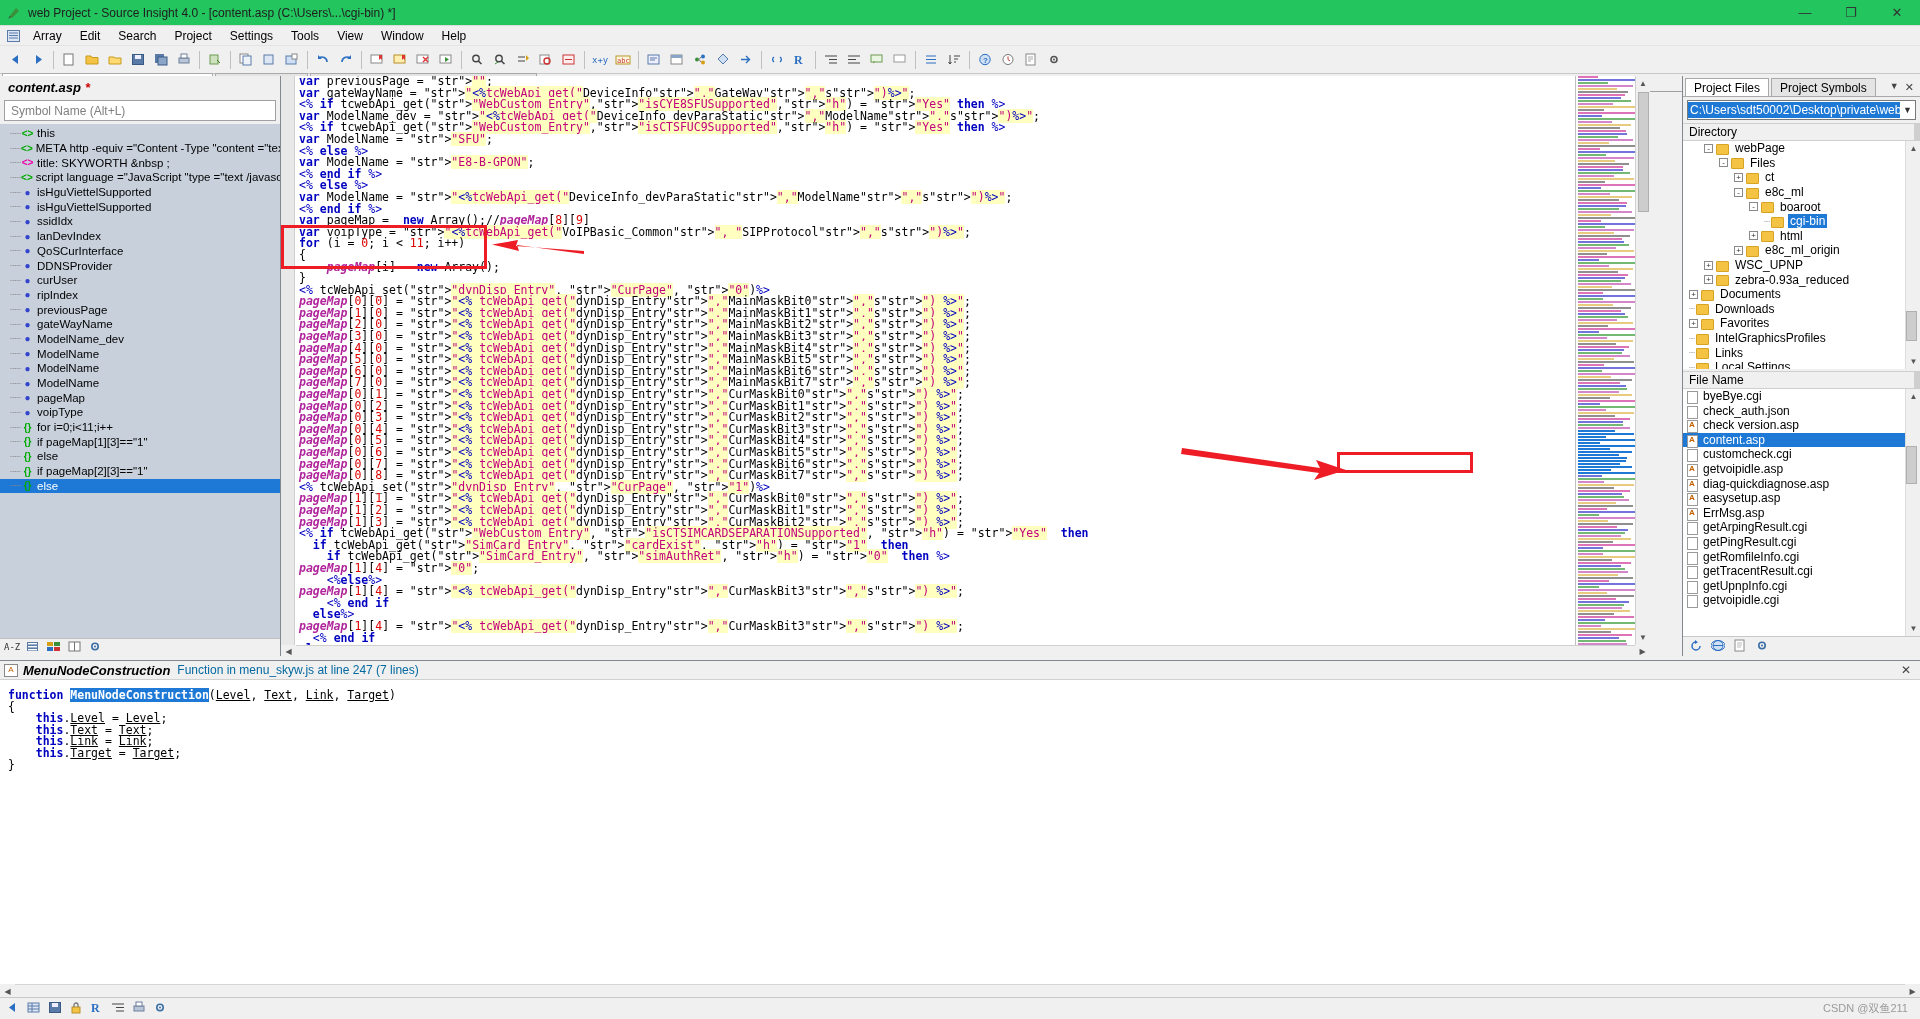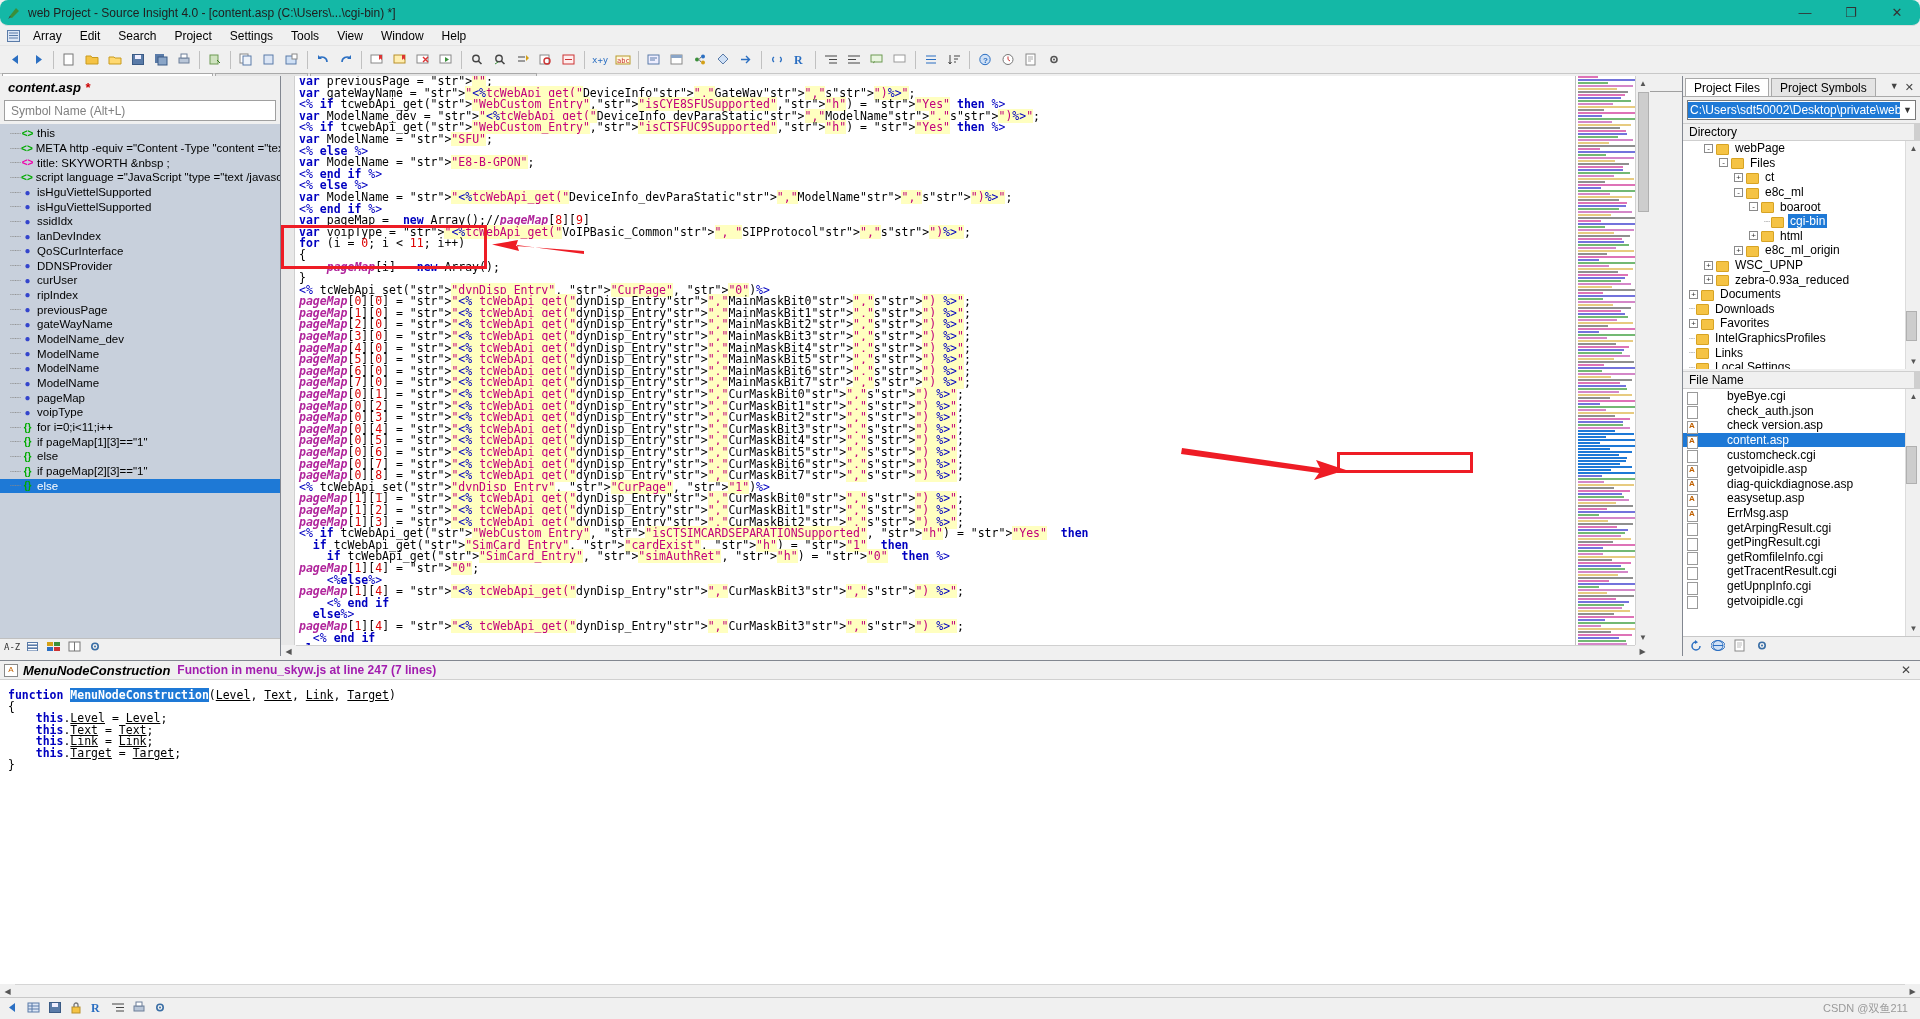--- a/index.html
+++ b/index.html
@@ -7,23 +7,23 @@
   body {
     width:1920px; height:1019px;
     font-family:"Liberation Sans", sans-serif;
     font-size:12px;
     background:#f0f0f0;
     overflow:hidden;
     position:relative;
   }
   
   #titlebar {
-    height:26px; background:#14b8a6; border-bottom:1px solid #dcdcdc;
+    height:26px; background:#22c55e; border-bottom:1px solid #dcdcdc;
     display:flex; align-items:center; padding-left:6px;
-    font-size:12px; color:#202020;border-radius:8px;
+    font-size:12px; color:#202020;
   }
   #app-icon {
     width:16px;height:16px;margin-right:6px;
     display:flex;align-items:center;justify-content:center;
   }
   #title-text { flex:1; }
   .wbtns { display:flex; height:26px; }
   .wbtn { width:46px; height:26px; display:flex; align-items:center; justify-content:center;
           font-size:13px; color:#333; }
 
@@ -142,21 +142,21 @@
   .drow.sel .dlabel { background:#1e79d6; color:#fff; }
   .exp { width:9px;height:9px;border:1px solid #8a8a8a;background:#fff;
          font-size:8px;line-height:7px;text-align:center;color:#333;
          display:inline-block; margin-right:3px; }
   .folder { width:13px;height:11px;background:#f5c344;border:1px solid #d7a323;
             border-radius:1px; display:inline-block; margin-right:4px;
             position:relative; top:1px; }
   .dlabel { padding:0 2px; }
   .dots { color:#999; letter-spacing:-1px; font-size:10px; margin-right:2px; }
   #filelist { flex:1; background:#fff; overflow:hidden; position:relative; font-size:12px; }
-  .frow { height:14.6px; display:flex; align-items:center; padding-left:4px; white-space:nowrap;gap:24px; }
+  .frow { height:14.6px; display:flex; padding-left:4px; white-space:nowrap; }
   .frow.sel { background:#1e79d6; color:#fff; }
   .ficon { width:11px;height:13px;background:#fff;border:1px solid #9a9a9a;
            display:inline-block; margin-right:5px; position:relative; top:2px; }
   .ficon.asp::after { content:"A"; position:absolute; left:1px; top:-1px;
            font-size:8px; color:#c06000; font-weight:bold; }
   #rp-bottom { height:20px; background:#f0f0f0; display:flex; align-items:center;
                gap:8px; padding-left:6px; border-top:1px solid #c8c8c8; font-size:11px; }
   .rsb { width:15px; background:#f0f0f0; position:absolute; right:0; top:0; bottom:0;
          border-left:1px solid #dcdcdc; }
 
@@ -164,21 +164,21 @@
   #bottompanel {
     position:absolute; left:0; top:660px; width:1920px; height:359px;
     background:#fff; display:flex; flex-direction:column;
     border-top:1px solid #828790;
   }
   #bp-header { height:19px; background:#f0f0f0; display:flex; align-items:center;
                padding-left:4px; font-size:12px; border-bottom:1px solid #d0d0d0; }
   #bp-header .bicon { width:14px;height:13px;border:1px solid #888;background:#fff;
                       margin-right:5px; font-size:8px; text-align:center; color:#c06000; }
   #bp-header .fname { font-weight:bold; font-style:italic; font-size:13px; margin-right:7px; }
-  #bp-header .meta { color:#a21caf;font-weight:bold; }
+  #bp-header .meta { color:#0369a1; }
   #bp-header .xx { margin-left:auto; padding-right:9px; color:#444; }
   #bp-body { flex:1; padding:10px 0 0 8px;
              font-family:"DejaVu Sans Mono","Liberation Mono",monospace;
              font-size:11.5px; line-height:11.6px; white-space:pre; color:#000; }
   .bsel { background:#1e79d6; color:#fff; font-weight:bold; }
   #bp-hscroll { height:13px; background:#f0f0f0; border-top:1px solid #d5d5d5;
                 display:flex; align-items:center; }
   #statusbar { height:22px; background:#f0f0f0; display:flex; align-items:center;
                gap:7px; padding-left:6px; border-top:1px solid #c8c8c8; }
   #statusbar .sicn { font-size:12px; color:#2b4f81; }

